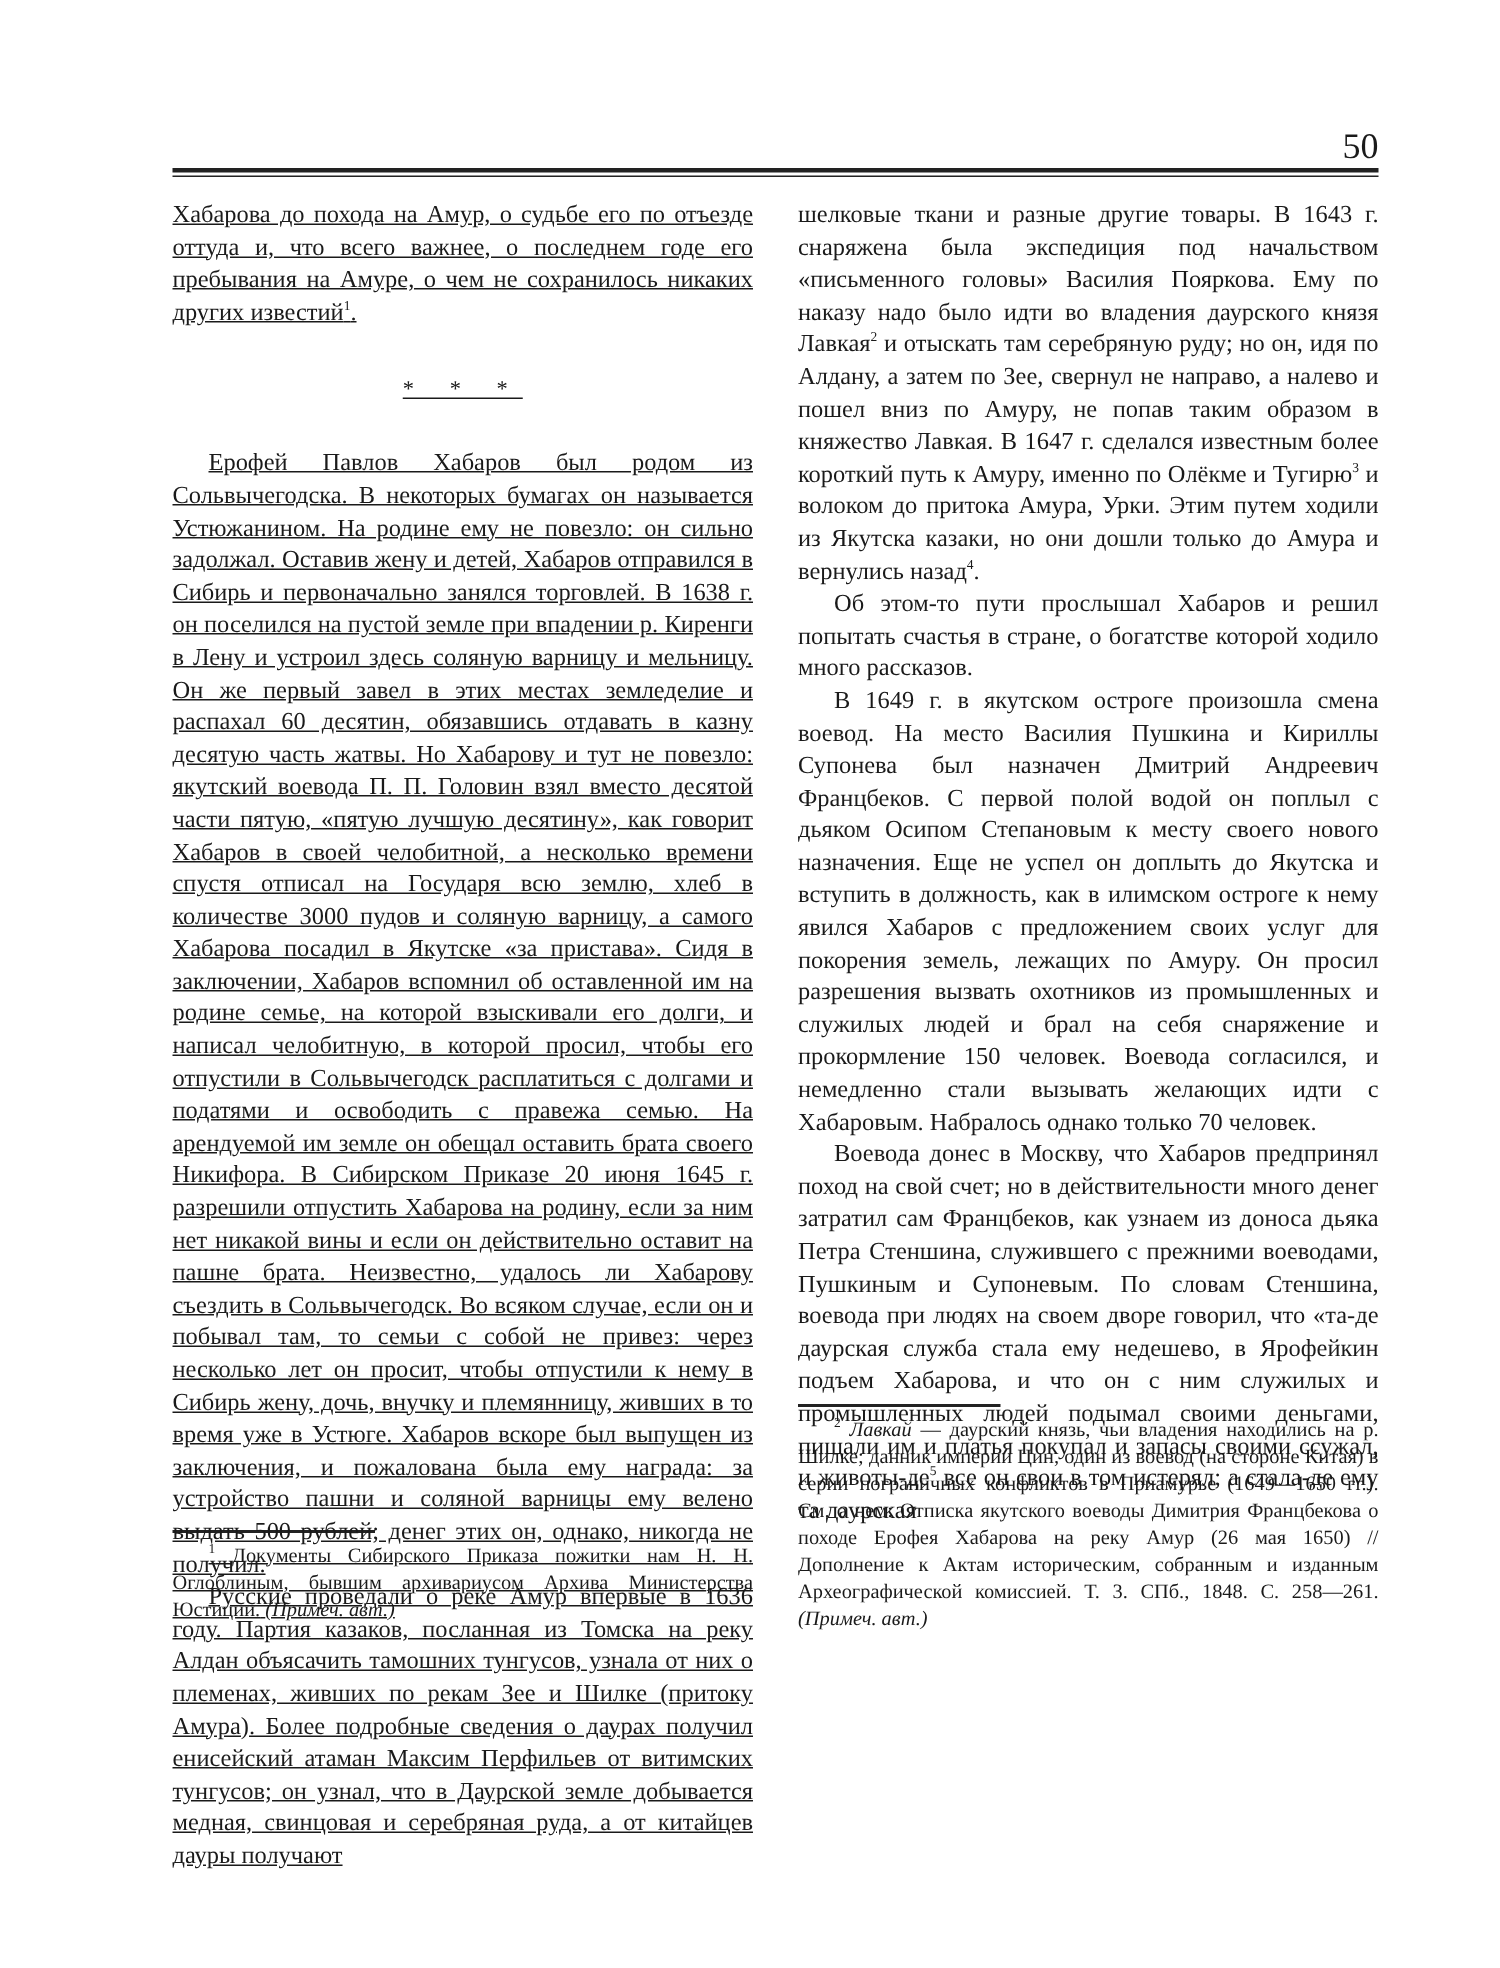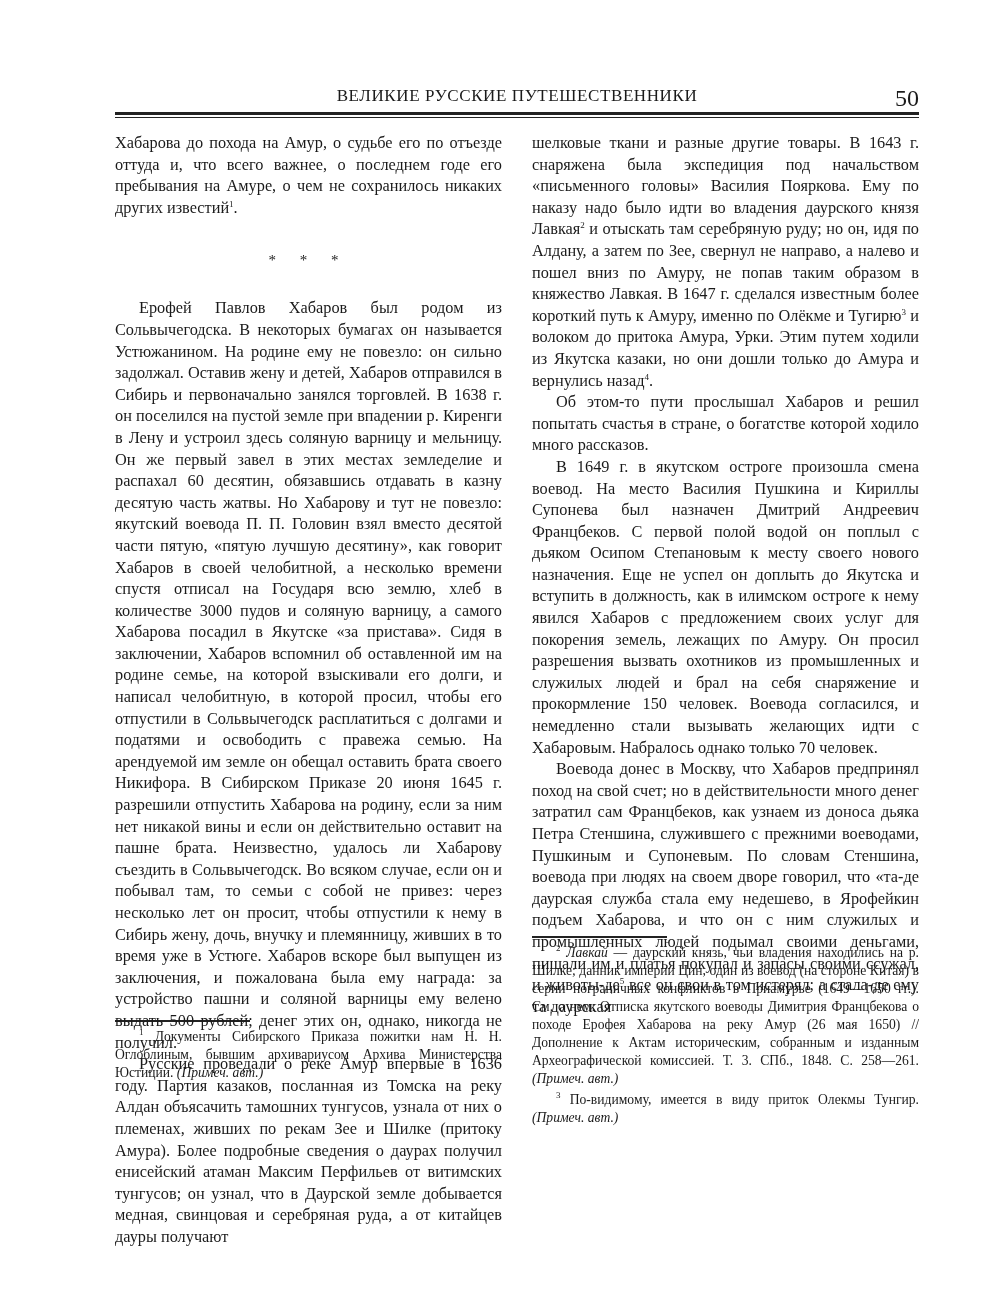--- a/index.html
+++ b/index.html
@@ -7,40 +7,39 @@
          font-family: "Liberation Serif", "DejaVu Serif", serif; color: #1a1a1a; }
   .page { position: absolute; left: 115px; top: 84px; width: 804px; }
   .running-head { position: relative; height: 26px; }
   .running-title { position: absolute; left: 0; right: 0; top: 2px; text-align: center;
                    font-size: 17px; letter-spacing: 0.6px; }
   .page-number { position: absolute; right: 0; top: 1px; font-size: 24px; }
   .rule-thick { height: 3px; background: #222; margin-top: 2px; }
   .rule-thin { height: 1px; background: #222; margin-top: 2px; }
   .columns { position: absolute; top: 48px; left: 0; width: 804px; }
   .col { position: absolute; top: 0; width: 387px; }
-  .col-left { left: 0; }
+  .col-left { left: 0; text-decoration: underline; }
   .col-right { left: 417px; }
   .body-text p { margin: 0; font-size: 16.3px; line-height: 21.6px; text-align: justify;
                  hyphens: manual; }
   .body-text p.indent { text-indent: 24px; }
   .stars { text-align: center; font-size: 15px; letter-spacing: 10px; margin: 34px 0 28px 0; }
   sup { font-size: 9px; line-height: 0; vertical-align: super; }
   .fn-rule { width: 135px; height: 1.5px; background: #222; margin: 16px 0 6px 0; }
   .footnotes p { margin: 0 0 3px 0; font-size: 13.6px; line-height: 18px; text-align: justify;
                  text-indent: 24px; }
   .footnotes em { font-style: italic; }
   .left-body { height: 872px; }
   .right-body { height: 788px; }
 </style>
 </head>
 <body>
 
 <div class="page">
   <div class="running-head">
-    <div class="running-title">ВЕЛИКИЕ РУССКИЕ ПУТЕШЕСТВЕННИКИ</div>
     <div class="page-number">50</div>
   </div>
   <div class="rule-thick"></div>
   <div class="rule-thin"></div>
 
   <div class="columns">
 
     <div class="col col-left">
       <div class="body-text left-body">
         <p><span>Хабарова до похода на Амур, о судьбе его по отъезде оттуда и, что всего важнее, о последнем годе его пребывания на Амуре, о чем не сохранилось никаких других известий</span><sup>1</sup><span>.</span></p>
@@ -57,17 +56,16 @@
     <div class="col col-right">
       <div class="body-text right-body" id="right-body">
           <p><span>шелковые ткани и разные другие товары. В 1643 г. снаряжена была экспедиция под начальством «письменного головы» Василия Пояркова. Ему по наказу надо было идти во владения даурского князя Лавкая</span><sup>2</sup><span> и отыскать там серебряную руду; но он, идя по Алдану, а затем по Зее, свернул не направо, а налево и пошел вниз по Амуру, не попав таким образом в княжество Лавкая. В 1647 г. сделался известным более короткий путь к Амуру, именно по Олёкме и Тугирю</span><sup>3</sup><span> и волоком до притока Амура, Урки. Этим путем ходили из Якутска казаки, но они дошли только до Амура и вернулись назад</span><sup>4</sup><span>.</span></p>
           <p class="indent"><span>Об этом-то пути прослышал Хабаров и решил попытать счастья в стране, о богатстве которой ходило много рассказов.</span></p>
           <p class="indent"><span>В 1649 г. в якутском остроге произошла смена воевод. На место Василия Пушкина и Кириллы Супонева был назначен Дмитрий Андреевич Францбеков. С первой полой водой он поплыл с дьяком Осипом Степановым к месту своего нового назначения. Еще не успел он доплыть до Якутска и вступить в должность, как в илимском остроге к нему явился Хабаров с предложением своих услуг для покорения земель, лежащих по Амуру. Он просил разрешения вызвать охотников из промышленных и служилых людей и брал на себя снаряжение и прокормление 150 человек. Воевода согласился, и немедленно стали вызывать желающих идти с Хабаровым. Набралось однако только 70 человек.</span></p>
           <p class="indent"><span>Воевода донес в Москву, что Хабаров предпринял поход на свой счет; но в действительности много денег затратил сам Францбеков, как узнаем из доноса дьяка Петра Стеншина, служившего с прежними воеводами, Пушкиным и Супоневым. По словам Стеншина, воевода при людях на своем дворе говорил, что «та-де даурская служба стала ему недешево, в Ярофейкин подъем Хабарова, и что он с ним служилых и промышленных людей подымал своими деньгами, пищали им и платья покупал и запасы своими ссужал, и животы-де</span><sup>5</sup><span> все он свои в том истерял; а стала-де ему та даурская</span></p>
         </div>
       <div class="fn-rule"></div>
       <div class="footnotes" id="right-footnotes">
           <p><sup>2</sup> <em>Лавкай</em><span> — даурский князь, чьи владения находились на р. Шилке; данник империи Цин, один из воевод (на стороне Китая) в серии пограничных конфликтов в Приамурье (1649—1650 гг.). См. о нем: Отписка якутского воеводы Димитрия Францбекова о походе Ерофея Хабарова на реку Амур (26 мая 1650) // Дополнение к Актам историческим, собранным и изданным Археографической комиссией. Т. 3. СПб., 1848. С. 258—261.</span> <em>(Примеч. авт.)</em></p>
-          <p><sup>3</sup> <span>По-видимому, имеется в виду приток Олекмы Тунгир.</span> <em>(Примеч. авт.)</em></p>
         </div>
     </div>
   </div>
 </div>
 
 </body></html>

